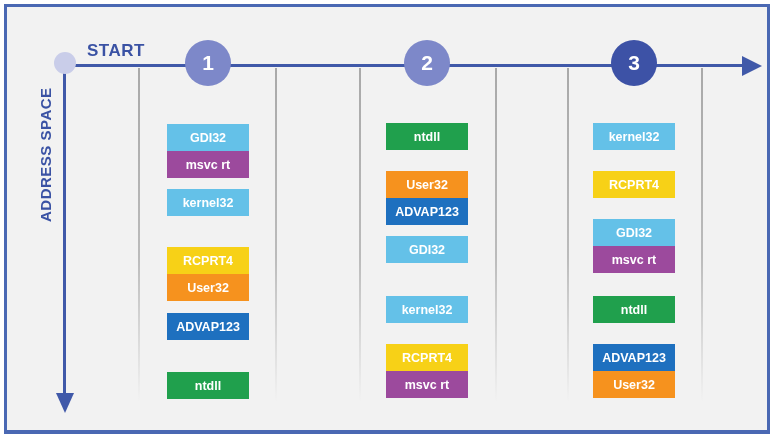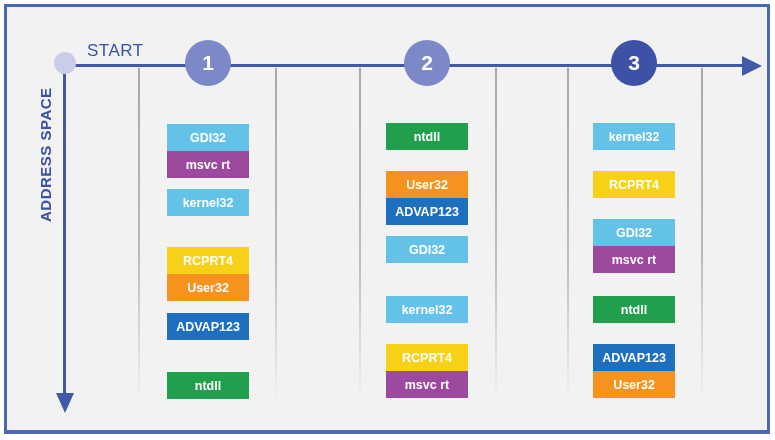--- a/index.html
+++ b/index.html
@@ -26,21 +26,21 @@
   .v-arrow {
     position:absolute; left:56px; top:393px; width:0; height:0;
     border-left:9px solid transparent; border-right:9px solid transparent;
     border-top:20px solid var(--axis,#4059a9);
   }
   .start-dot {
     position:absolute; left:54px; top:52px; width:22px; height:22px;
     border-radius:50%; background:var(--dot,#c9cde9); z-index:3;
   }
   .start-label {
-    position:absolute; left:87px; top:41px; font-size:17px; font-weight:normal;
+    position:absolute; left:87px; top:41px; font-size:17px; font-weight:bold;
     color:var(--labeltext,#3a52a4); letter-spacing:0.5px;
   }
   .addr-label {
     position:absolute; left:34px; top:84px; height:142px; width:24px;
     writing-mode:vertical-rl; transform:rotate(180deg);
     font-size:15px; font-weight:bold; color:var(--labeltext,#3a52a4);
     letter-spacing:0.5px; text-align:center; line-height:24px;
   }
   .step-circle {
     position:absolute; top:40px; width:46px; height:46px; border-radius:50%;

